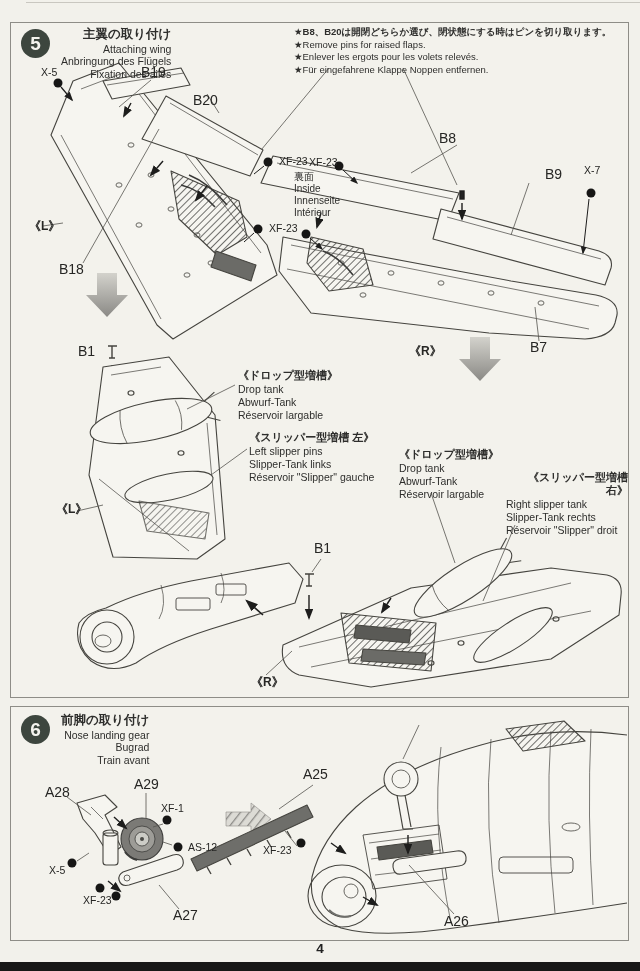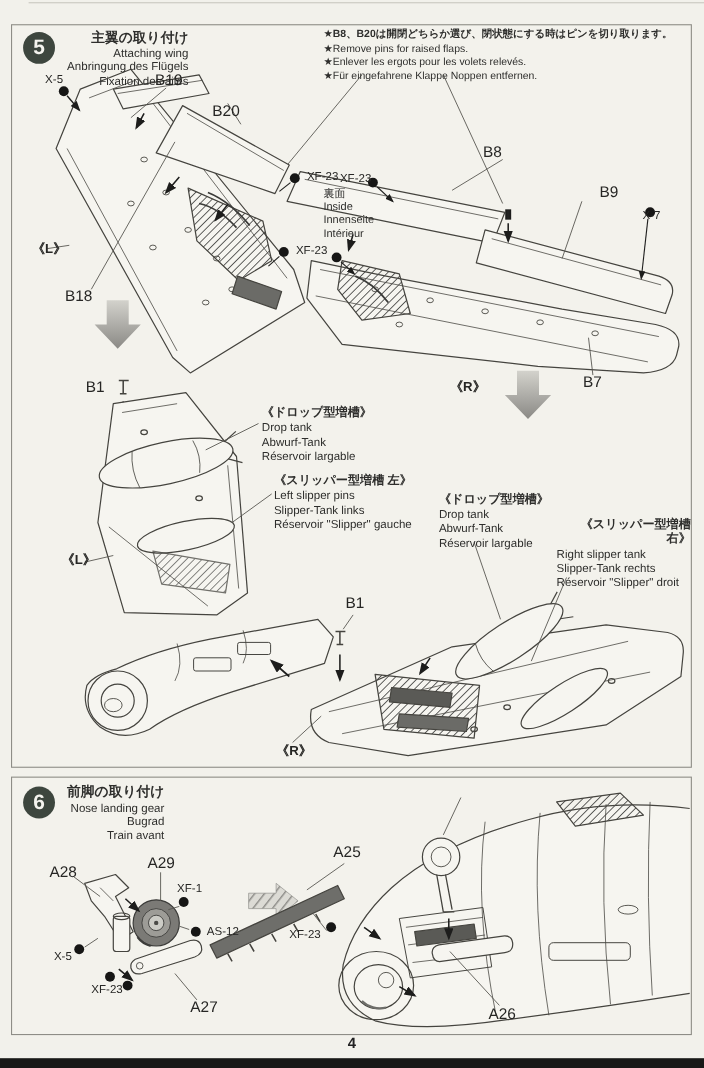--- a/index.html
+++ b/index.html
@@ -237,21 +237,21 @@
       <div class="n-ln">★Remove pins for raised flaps.</div>
       <div class="n-ln">★Enlever les ergots pour les volets relevés.</div>
       <div class="n-ln">★Für eingefahrene Klappe Noppen entfernen.</div>
     </div>
 
     <div class="lbl paint-label" style="left:30px;top:44px;">X-5</div>
     <div class="lbl part-label" style="left:130px;top:42px;">B19</div>
     <div class="lbl part-label" style="left:182px;top:38px;margin-top:32px;">B20</div>
     <div class="lbl part-label" style="left:428px;top:108px;">B8</div>
     <div class="lbl part-label" style="left:494px;top:144px;margin-left:40px;">B9</div>
-    <div class="lbl paint-label" style="left:573px;top:168px;">X-7</div>
+    <div class="lbl paint-label" style="left:573px;top:142px;">X-7</div>
     <div class="lbl paint-label" style="left:268px;top:133px;">XF-23</div>
     <div class="lbl paint-label" style="left:298px;top:134px;">XF-23</div>
     <div class="inside-note" style="left:283px;top:148px;">
       <div class="i-jp">裏面</div>
       <div class="i-ln">Inside</div>
       <div class="i-ln">Innenseite</div>
       <div class="i-ln">Intérieur</div>
     </div>
     <div class="lbl paint-label" style="left:258px;top:200px;">XF-23</div>
     <div class="lbl orient-label" style="left:18px;top:197px;">《L》</div>

